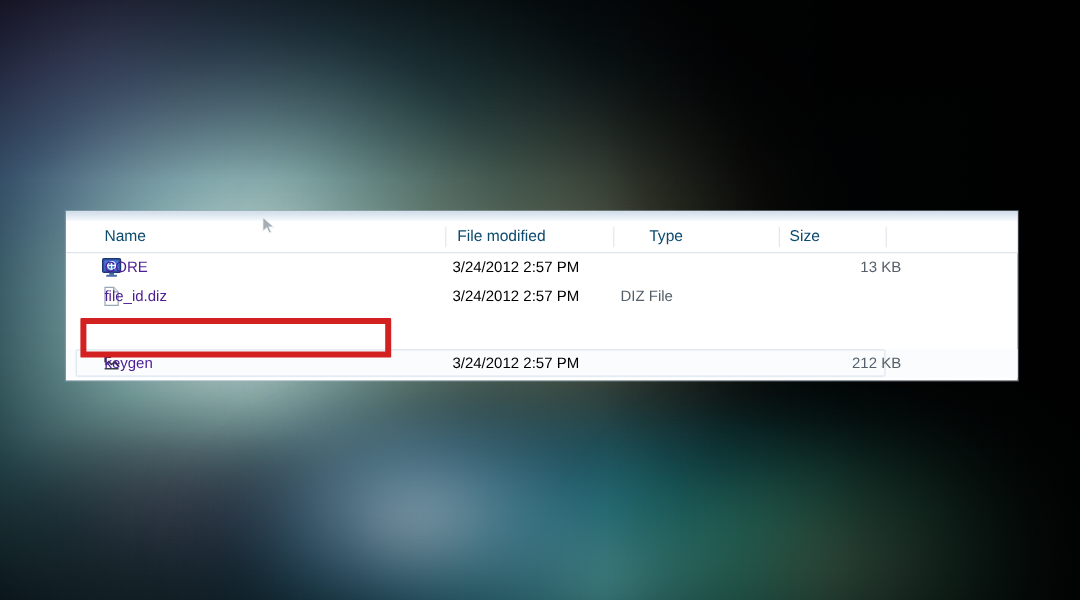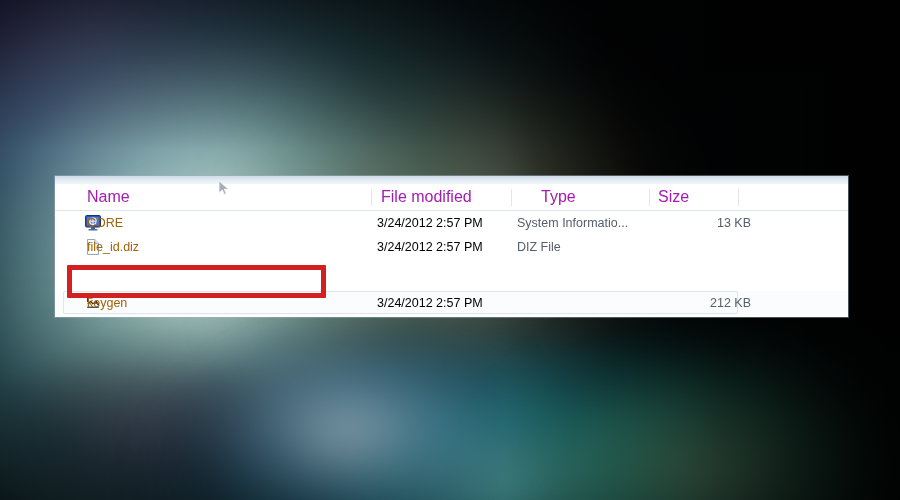--- a/index.html
+++ b/index.html
@@ -149,22 +149,22 @@
     width: 100%;
     height: 26px;
     background: #ffffff;
     border-bottom: 1px solid #dfe4ea;
   }
   .col-head-cell {
     position: absolute;
     top: 0;
     height: 26px;
     line-height: 26px;
-    font-size: 16px;
-    color: #a21caf;
+    font-size: 13px;
+    color: #0c4a6e;
     white-space: nowrap;
     overflow: hidden;
   }
   .col-sep {
     position: absolute;
     top: 5px;
     width: 1px;
     height: 17px;
     background: #e2e7ec;
   }
@@ -195,21 +195,21 @@
     background: rgba(250,252,254,0.9);
     box-sizing: border-box;
   }
 
   .cell {
     position: absolute;
     top: 0;
     height: 24px;
     line-height: 24px;
     font-size: 12.5px;
-    color: #a16207;
+    color: #4c1d95;
     white-space: nowrap;
     overflow: hidden;
   }
   .cell.name  { left: 32px;  width: 300px; }
   .cell.date  { left: 322px; width: 140px; color: #000000; }
   .cell.type  { left: 462px; width: 130px; color: #55606b; }
   .cell.size  { left: 568px; width: 128px; text-align: right; color: #55606b; }
 
   .icon-slot {
     position: absolute;
@@ -282,21 +282,20 @@
             <rect x="1.5" y="1.5" width="15" height="11.5" rx="1.2" fill="#2f54a8" stroke="#1d3570" stroke-width="1"></rect>
             <rect x="3" y="3" width="12" height="8.5" rx="0.6" fill="#4a78d8"></rect>
             <circle cx="9" cy="7.2" r="3.2" fill="none" stroke="#ffffff" stroke-width="1.1"></circle>
             <path d="M9 4.6 v5.2 M6.2 7.2 h5.6" stroke="#ffffff" stroke-width="1" fill="none"></path>
             <rect x="7" y="13" width="4" height="2" fill="#3a5ea8"></rect>
             <rect x="4.5" y="15" width="9" height="1.6" rx="0.7" fill="#4a6ba8"></rect>
           </svg>
         </span>
         <span class="cell name">CORE</span>
         <span class="cell date">3/24/2012 2:57 PM</span>
-        <span class="cell type">System Informatio...</span>
         <span class="cell size">13 KB</span>
       </div>
 
       <div class="file-row">
         <span class="icon-slot">
           <svg viewBox="0 0 18 18" width="18" height="18">
             <path d="M3.5 1.5 h7.2 l3.8 3.8 v11.2 h-11 z" fill="#ffffff" stroke="#9aa6b2" stroke-width="1"></path>
             <path d="M10.7 1.5 v3.8 h3.8" fill="#e9eef3" stroke="#9aa6b2" stroke-width="1"></path>
           </svg>
         </span>

